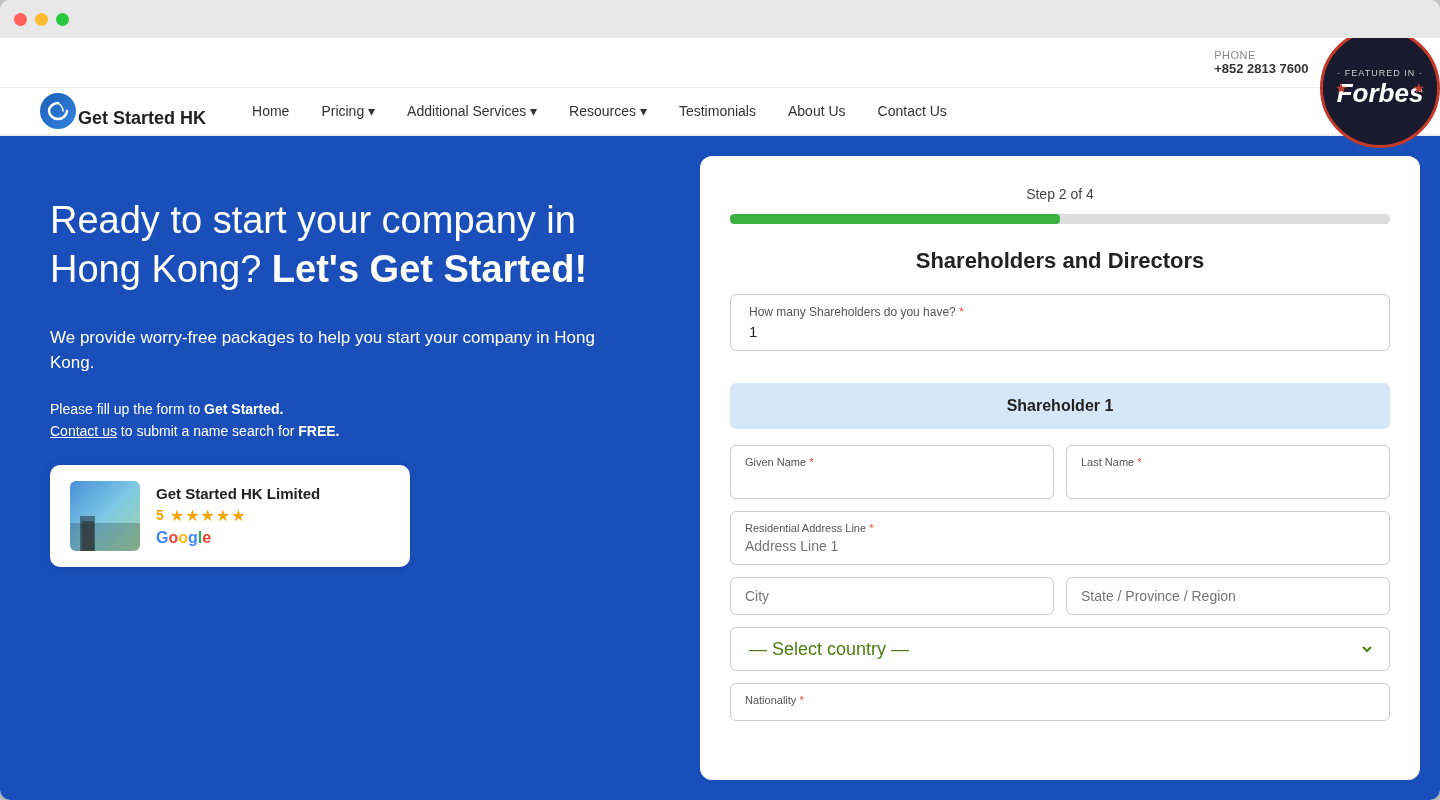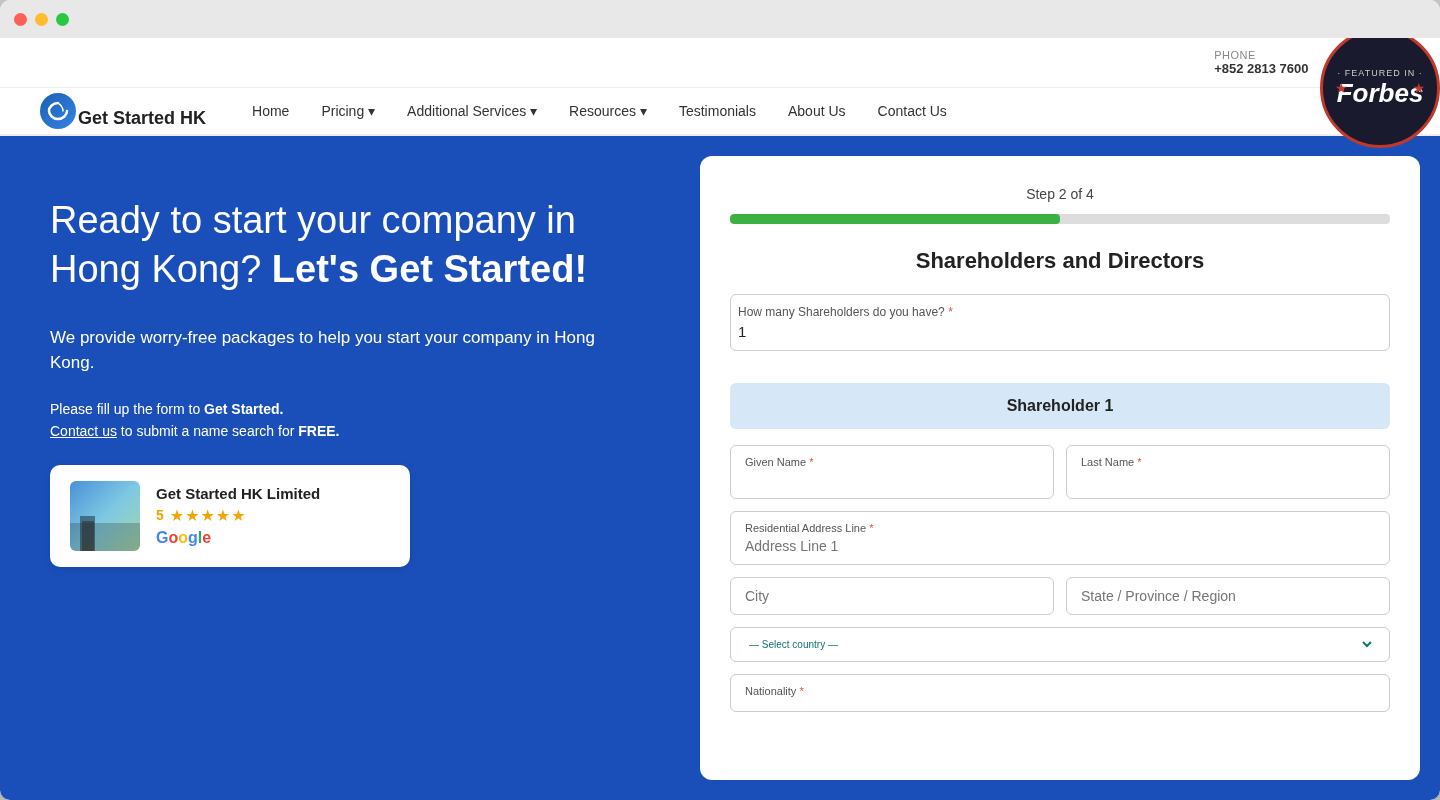--- a/index.html
+++ b/index.html
@@ -252,21 +252,21 @@
       text-align: center;
       font-size: 22px;
       font-weight: bold;
       color: #222;
       margin-bottom: 20px;
     }
 
     .shareholders-count-field {
       border: 1px solid #ccc;
       border-radius: 6px;
-      padding: 10px 7px;
+      padding: 10px 18px;
       margin-bottom: 32px;
     }
     .field-label {
       font-size: 12px;
       color: #555;
       margin-bottom: 4px;
     }
     .field-label .required { color: #e74c3c; }
     .field-value {
       font-size: 15px;
@@ -312,22 +312,22 @@
       font-size: 14px;
       color: #999;
       background: transparent;
       width: 100%;
     }
 
     .form-select {
       width: 100%;
       border: none;
       outline: none;
-      font-size: 10px;
-      color: #0f766e;
+      font-size: 18px;
+      color: #4d7c0f;
       background: transparent;
       cursor: pointer;
     }
 
     .nationality-field {
       border: 1px solid #ccc;
       border-radius: 6px;
       padding: 10px 14px;
       margin-top: 4px;
     }

